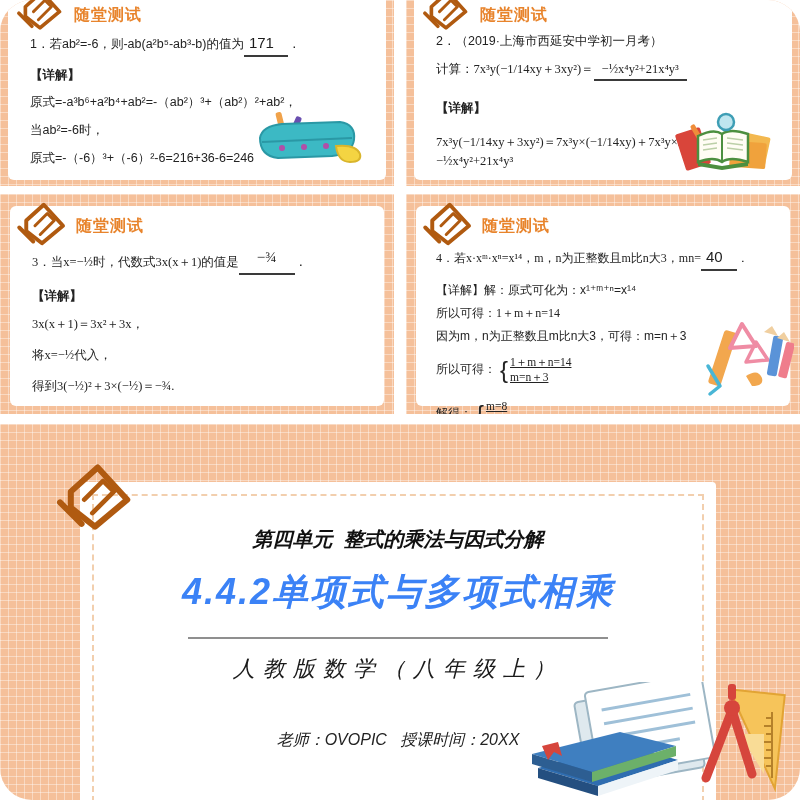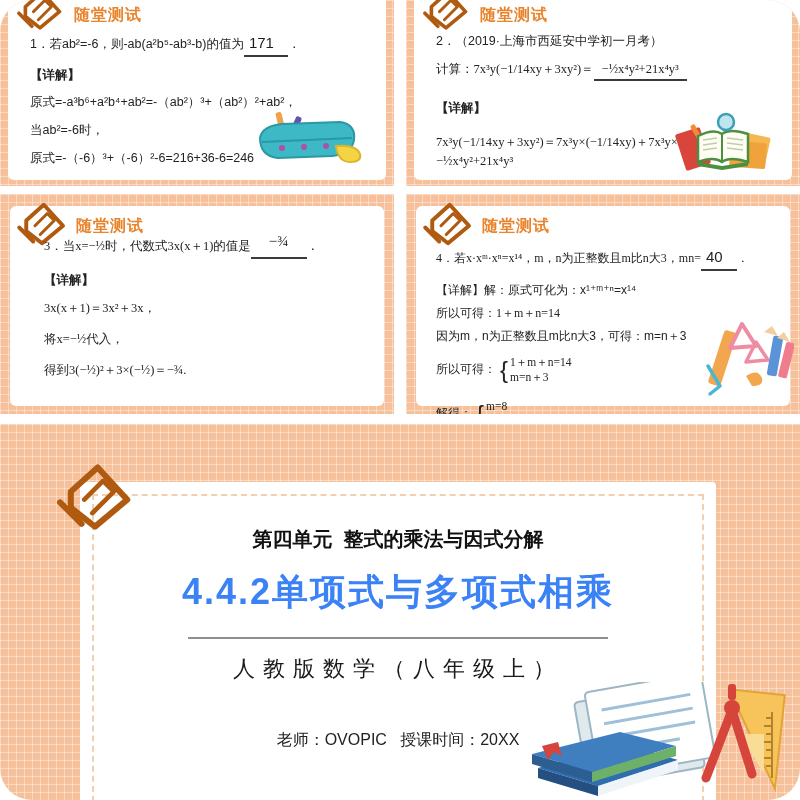--- a/index.html
+++ b/index.html
@@ -20,21 +20,21 @@
   .content p{margin:0 0 9px 0;}
   .detail{font-weight:bold;}
   .ans{display:inline-block;border-bottom:2px solid #3a3a3a;padding:0 14px 0 5px;font-size:15px;color:#1d1d1d;}
   .ans.small{font-size:12.5px;padding:0 8px;}
   .ans.raised{padding:0 18px;}
   .ans.raised .up{display:inline-block;transform:translateY(-4px);}
   .math{font-family:"Liberation Serif","DejaVu Serif",serif;}
   .sys{margin:0 0 8px 0;white-space:nowrap;}
   .brace{display:inline-block;font-size:24px;font-weight:300;vertical-align:middle;margin:0 2px 0 4px;color:#232323;}
   .stack{display:inline-block;vertical-align:middle;line-height:1.3;font-size:11.5px;}
-  .stack span{display:block;}
+  .stack span{display:block;text-decoration:underline;}
   .illus{position:absolute;}
   
   .bigcard{position:absolute;left:80px;top:58px;width:636px;height:330px;background:#fff;border-radius:4px;}
   .dashed{position:absolute;left:12px;right:12px;top:12px;bottom:10px;border:2px dashed #f2cfae;}
   .unit{position:absolute;left:0;right:0;top:44px;text-align:center;font-size:20px;font-weight:bold;color:#111;white-space:pre;}
   .big-title{position:absolute;left:0;right:0;top:86px;text-align:center;font-size:36px;font-weight:bold;color:#3b82f6;letter-spacing:2px;}
   .divider{position:absolute;left:108px;right:108px;top:155px;border-top:2px solid #8f8f8f;}
   .subtitle{position:absolute;left:0;right:0;top:172px;text-align:center;font-size:22px;color:#1a1a1a;letter-spacing:8px;}
   .teacher{position:absolute;left:0;right:0;top:248px;text-align:center;font-size:16px;color:#222;white-space:pre;}
 </style>
@@ -104,21 +104,21 @@
   <div class="cell peach" style="left:0;top:194px;width:394px;height:220px;">
     <div class="card" style="left:10px;right:10px;top:12px;bottom:8px;"></div>
     <svg class="clip" style="left:14px;top:2px;" width="56" height="56" viewBox="0 0 64 64">
       <g fill="none" stroke="#b05a10" stroke-linejoin="round" stroke-linecap="round">
         <path stroke-width="4.5" d="M14 28 L34 10 L56 34 L32 54 L14 40 Z"></path>
         <path stroke-width="3.5" d="M24 34 L38 20 L46 28 L30 44"></path>
         <path stroke-width="4.5" d="M6 36 L22 52"></path>
       </g>
     </svg>
     <div class="quiz-header" style="left:76px;top:22px;">随堂测试</div>
-    <div class="content math" style="left:32px;right:16px;top:40px;margin-left:12px;">
+    <div class="content math" style="left:32px;right:16px;top:56px;">
       <p style="margin-bottom:12px;"><span>3．当x=−½时，代数式3x(x＋1)的值是</span><span class="ans raised"><span class="up">−¾</span></span><span>．</span></p>
       <p class="detail" style="margin-bottom:10px;">【详解】</p>
       <p style="margin-bottom:12px;">3x(x＋1)＝3x²＋3x，</p>
       <p style="margin-bottom:12px;">将x=−½代入，</p>
       <p>得到3(−½)²＋3×(−½)＝−¾.</p>
     </div>
 
   </div>
 
   <div class="cell peach" style="left:406px;top:194px;width:394px;height:220px;">
@@ -146,21 +146,21 @@
       <path d="M58 26 L70 44 L48 46 Z" fill="none" stroke="#ef8ca4" stroke-width="3.5" stroke-linejoin="round"></path>
       <path d="M48 60 Q60 52 64 62 Q66 70 54 70 Z" fill="#f2a74e"></path>
       <path d="M10 50 L22 70 M22 70 L12 78" stroke="#49b6d6" stroke-width="3.5" fill="none" stroke-linecap="round"></path>
       <rect x="72" y="20" width="10" height="40" rx="2" transform="rotate(10 77 40)" fill="#5a93d8"></rect>
       <path d="M66 16 L74 10 L80 20 Z" fill="#f0cfa0"></path>
       <rect x="84" y="26" width="9" height="36" rx="2" transform="rotate(14 88 44)" fill="#ef7d8c"></rect>
       <path d="M79 22 L86 16 L92 26 Z" fill="#f0cfa0"></path>
     </svg>
   </div>
 
-  <div class="cell peach" style="left:0;top:424px;width:800px;height:376px;">
+  <div class="cell peach" style="left:0;top:424px;width:800px;height:376px;font-style:italic;">
     <div class="bigcard">
       <div class="dashed"></div>
       <div class="unit">第四单元  整式的乘法与因式分解</div>
       <div class="big-title">4.4.2单项式与多项式相乘</div>
       <div class="divider"></div>
       <div class="subtitle">人教版数学（八年级上）</div>
       <div class="teacher">老师：OVOPIC   授课时间：20XX</div>
     </div>
     <svg class="clip" style="left:52px;top:30px;" width="86" height="86" viewBox="0 0 64 64">
       <g fill="none" stroke="#b05a10" stroke-linejoin="round" stroke-linecap="round">

